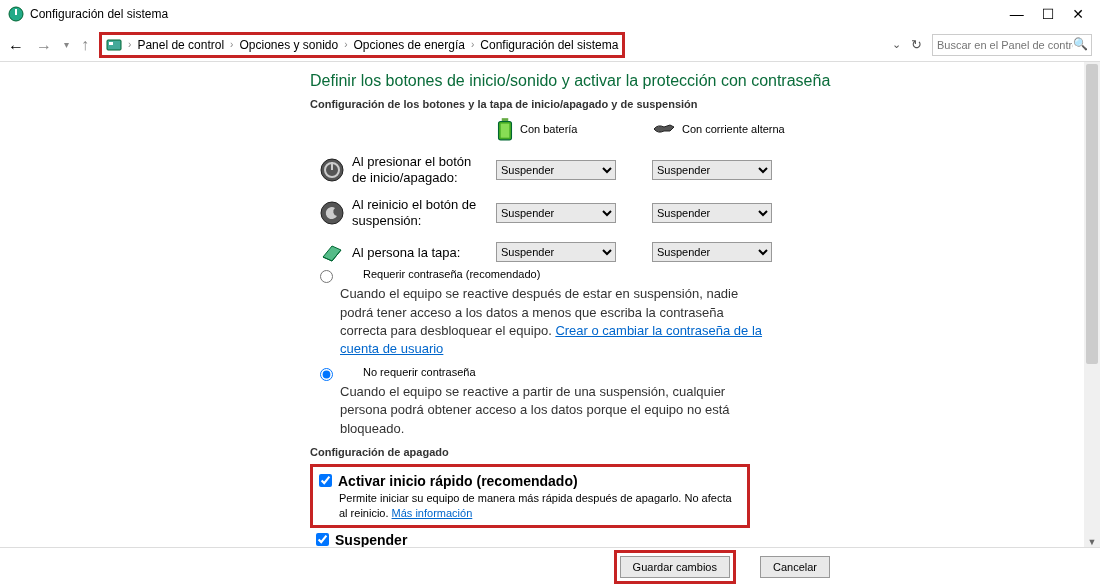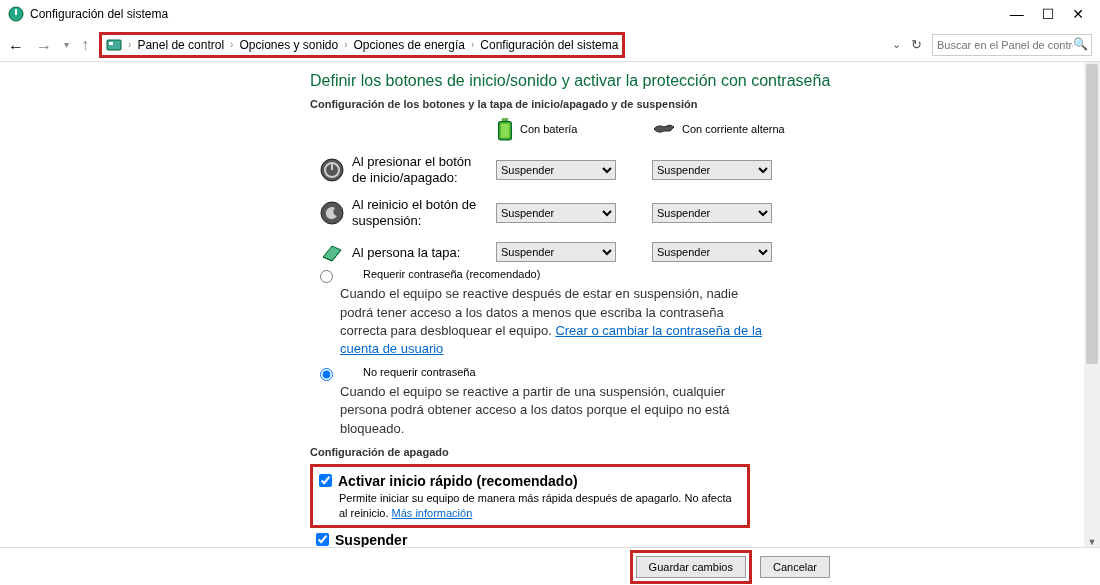--- a/index.html
+++ b/index.html
@@ -37,21 +37,21 @@
 .radio-row input { margin-top: 2px; }
 .radio-label { font-size: 11px; padding-left: 24px; }
 .radio-desc { font-size: 13px; color: #333; margin: 0 0 8px 30px; line-height: 1.4; max-width: 430px; }
 .link { color: #0066cc; text-decoration: underline; cursor: pointer; }
 .shutdown-section { margin-top: 8px; }
 .highlight-box { border: 3px solid #c62323; padding: 4px 6px 4px 6px; margin: 2px 0 4px 0; max-width: 440px; }
 .chk-row { display: flex; align-items: flex-start; gap: 6px; margin: 2px 0; }
 .chk-row input { margin-top: 1px; }
 .chk-label { font-size: 14px; font-weight: bold; text-align: center; }
 .chk-desc { font-size: 11px; margin-left: 20px; line-height: 1.4; }
-.footer { position: absolute; bottom: 0; left: 0; right: 0; height: 38px; border-top: 1px solid #ddd; display: flex; align-items: center; justify-content: flex-end; padding-right: 270px; gap: 8px; background: #fff; }
+.footer { position: absolute; bottom: 0; left: 0; right: 0; height: 38px; border-top: 1px solid #ddd; display: flex; align-items: center; justify-content: flex-end; padding-right: 270px; gap: 24px; background: #fff; }
 .btn { height: 22px; padding: 0 12px; font-size: 11px; background: #e9e9e9; border: 1px solid #999; cursor: pointer; }
 .btn-highlight { border: 3px solid #c62323; padding: 3px; display: inline-block; }
 .scroll-track { position: absolute; right: 0; top: 62px; bottom: 38px; width: 16px; background: #f0f0f0; }
 .scroll-thumb { position: absolute; left: 2px; right: 2px; top: 2px; height: 300px; background: #ccc; border-radius: 2px; }
 .scroll-arrow { position: absolute; left: 0; right: 0; text-align: center; font-size: 9px; color: #666; }
 .scroll-arrow.up { top: 0; }
 .scroll-arrow.down { bottom: 0; }
 </style>
 </head>
 <body>

